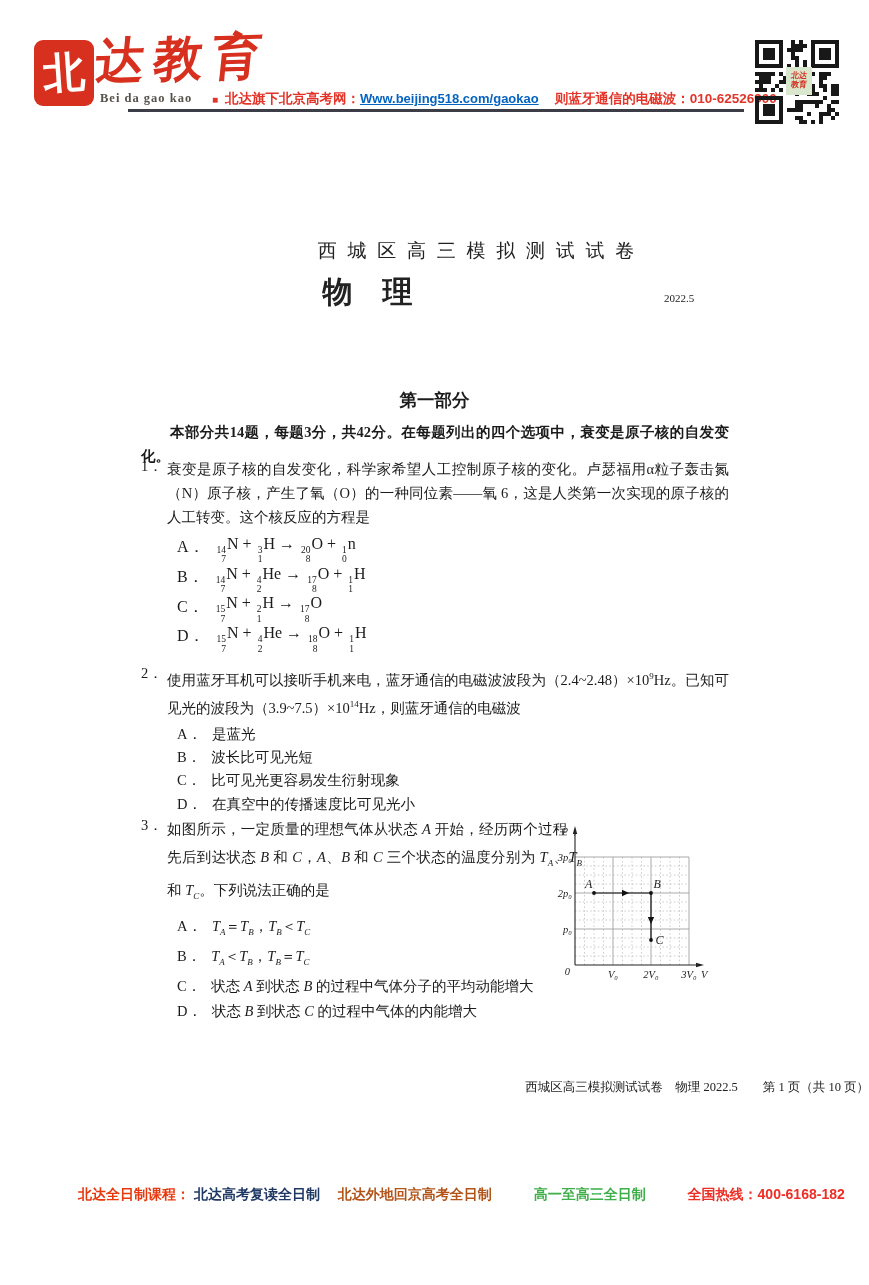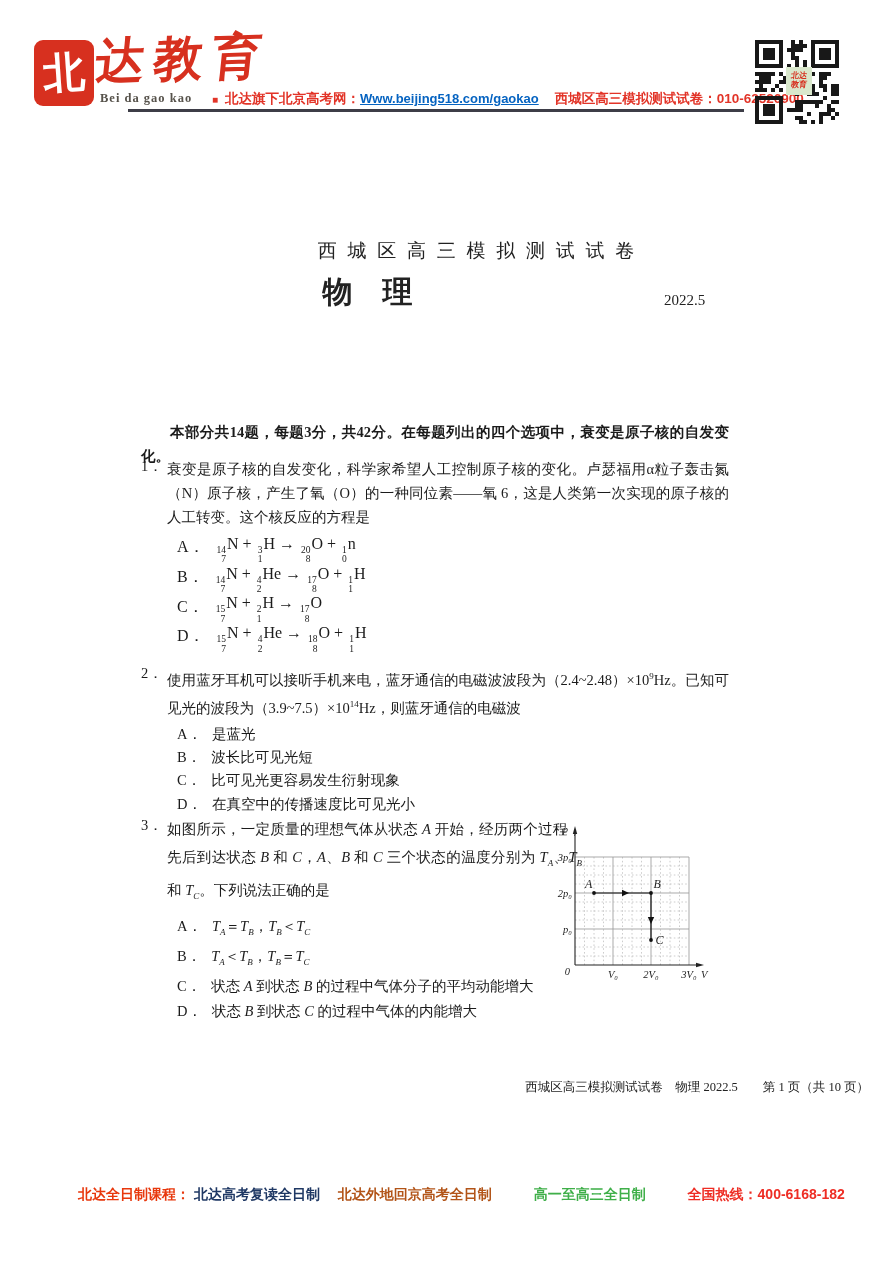--- a/index.html
+++ b/index.html
@@ -22,21 +22,21 @@
   .qr-wrap{position:absolute;left:753px;top:37px;width:92px;height:90px;}
   .qr-label{position:absolute;left:33px;top:30px;width:26px;height:28px;background:#d9e8cc;
         display:flex;flex-direction:column;align-items:center;justify-content:center;line-height:1.1;}
   .qr-label span{color:#d7301f;font-size:8px;font-weight:bold;transform:skewX(-6deg);}
 
   
   .doc-title{position:absolute;left:0;top:238px;width:869px;text-align:center;
         font-size:19px;letter-spacing:3px;color:#222;padding-left:43px;}
   .doc-subject{position:absolute;left:0;top:272px;width:735px;text-align:center;
         font-size:30px;font-weight:bold;color:#222;}
-  .doc-date{position:absolute;left:664px;top:292px;font-size:15px;color:#222;}
+  .doc-date{position:absolute;left:664px;top:292px;font-size:11px;color:#222;}
   .notice{position:absolute;left:141px;top:336px;width:588px;font-size:14.5px;line-height:23.6px;
         text-align:justify;text-indent:2em;}
   .part-heading{position:absolute;left:0;top:388px;width:869px;text-align:center;
         font-size:17.5px;font-weight:bold;}
   .instruction{position:absolute;left:141px;top:421px;width:588px;font-size:14.5px;font-weight:bold;
         line-height:23.6px;text-align:justify;text-indent:2em;}
 
   .q{position:absolute;left:141px;width:588px;font-size:14.5px;}
   .q-num{position:absolute;left:0;top:0;width:26px;}
   .q-stem{margin-left:26px;line-height:24px;text-align:justify;}
@@ -71,21 +71,21 @@
   <div class="seal">
     <span>北</span>
   </div>
   <div class="brand-script">达教育</div>
   <div class="pinyin">Bei da gao kao</div>
 
   <div class="nav-line">
     <span class="bullet">■</span>
     <span class="red">北达旗下北京高考网：</span>
     <a href="#">Www.beijing518.com/gaokao</a>
-    <span class="red">西城区高三模拟测试试卷：</span>
+    <span class="red">则蓝牙通信的电磁波：</span>
     <span class="red">010-62526900</span>
   </div>
   <div class="hdr-rule"></div>
 
   <div class="qr-wrap">
     <svg id="qr-svg" width="92" height="90" viewBox="0 0 92 90">
         <rect x="2" y="3" width="4" height="4" fill="#181818"></rect>
         <rect x="6" y="3" width="4" height="4" fill="#181818"></rect>
         <rect x="10" y="3" width="4" height="4" fill="#181818"></rect>
         <rect x="14" y="3" width="4" height="4" fill="#181818"></rect>
@@ -296,20 +296,21 @@
     <div class="qr-label">
       <span>北达</span>
       <span>教育</span>
     </div>
   </div>
 
   <div class="doc-title">西 城 区 高 三 模 拟 测 试 试 卷</div>
   <div class="doc-subject">物　理</div>
   <div class="doc-date">2022.5</div>
 
+  <div class="part-heading">第一部分</div>
   <div class="instruction">本部分共14题，每题3分，共42分。在每题列出的四个选项中，衰变是原子核的自发变化。</div>
 
   <div class="q" style="top:457px">
     <span class="q-num">1．</span>
     <div class="q-stem">衰变是原子核的自发变化，科学家希望人工控制原子核的变化。卢瑟福用α粒子轰击氮（N）原子核，产生了氧（O）的一种同位素——氧 6，这是人类第一次实现的原子核的人工转变。这个核反应的方程是</div>
     <div class="opts opts-formula">
       <div class="opt">
         <span class="opt-label">A．</span>
         <span class="opt-text"><span class="nk">
               <span>14</span>

